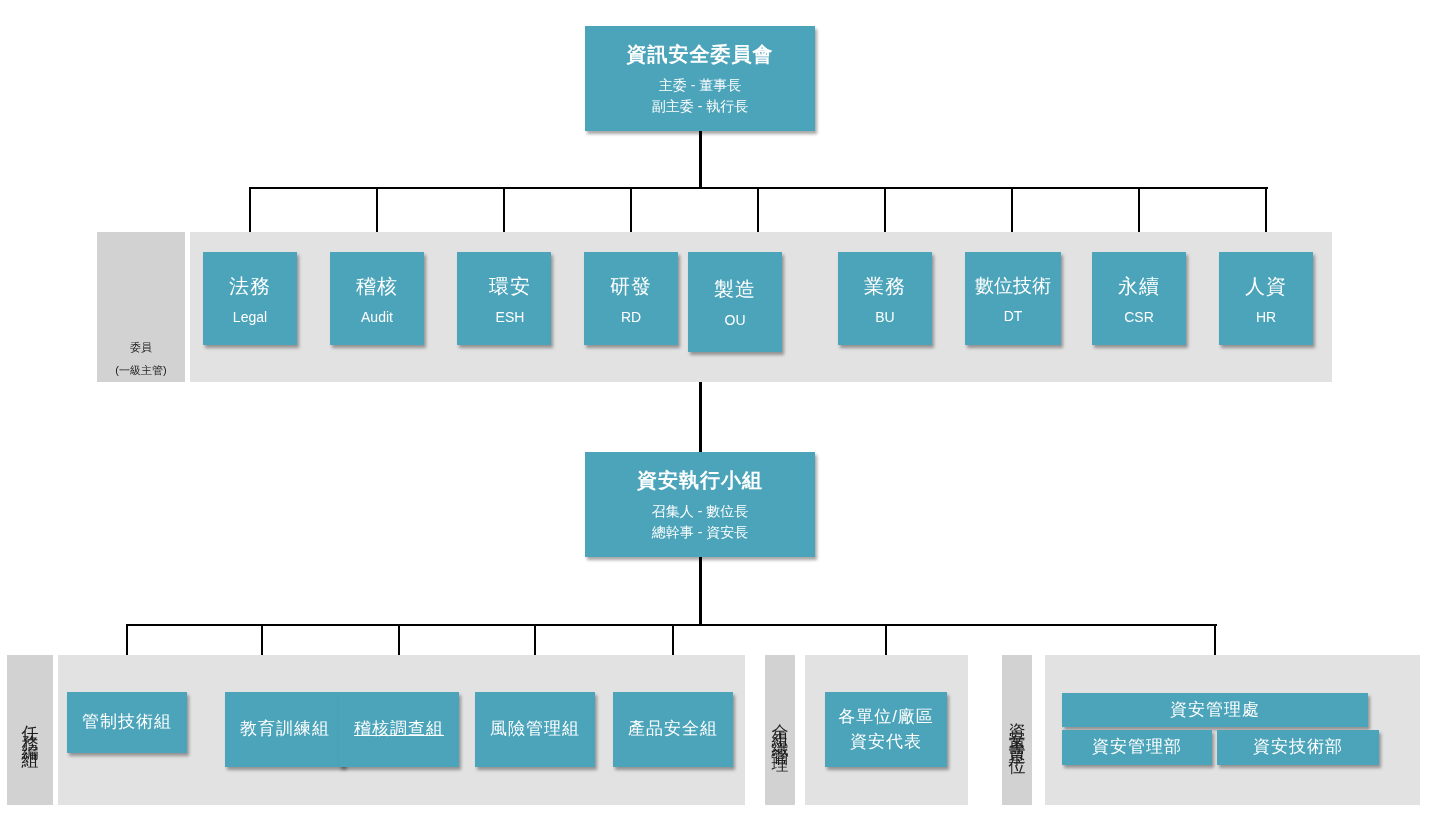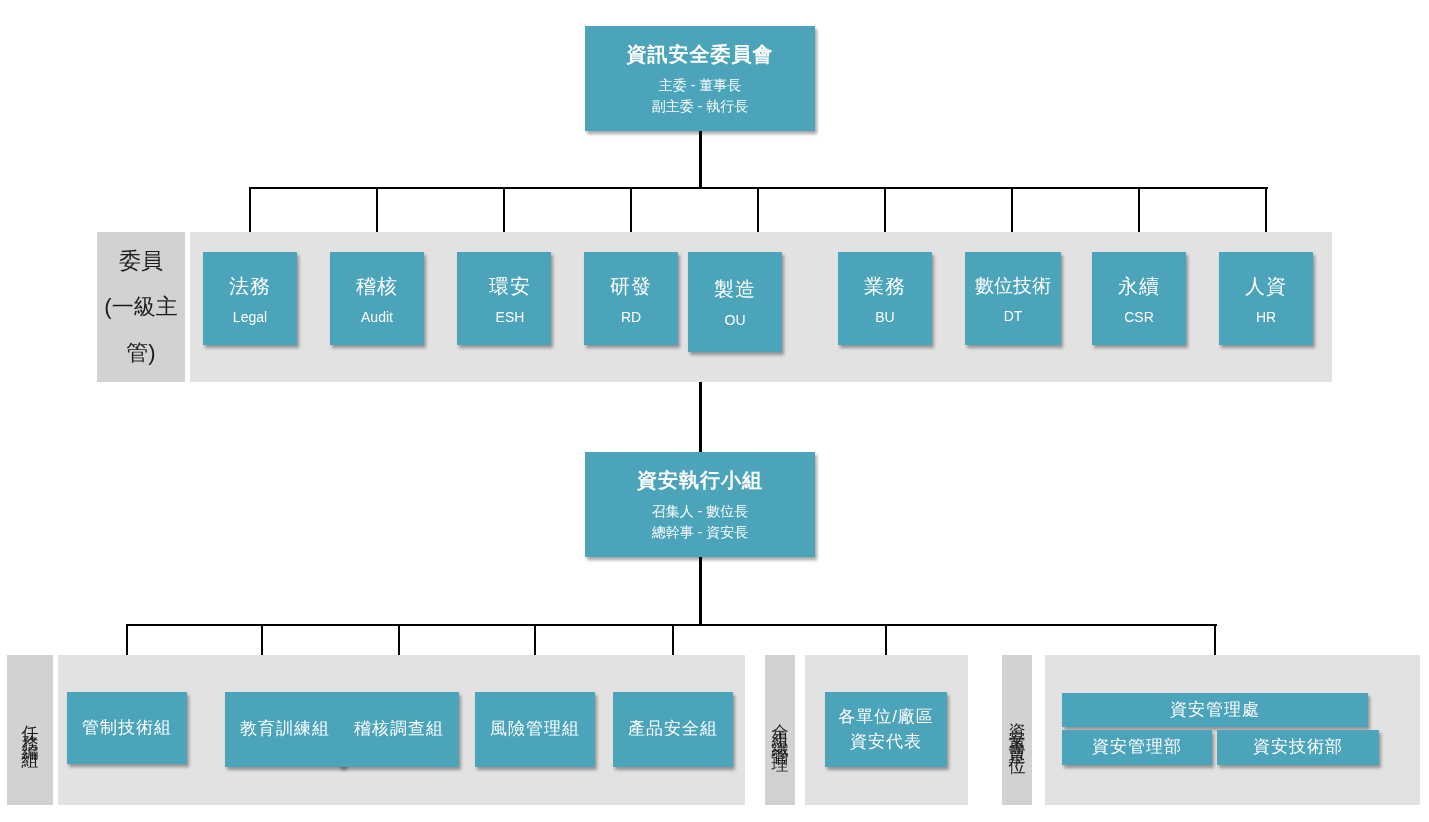--- a/index.html
+++ b/index.html
@@ -23,21 +23,21 @@
   }
   .label-plate {
     position: absolute;
     background: #d2d2d2;
     display: flex;
     align-items: center;
     justify-content: center;
     text-align: center;
     color: #1b1b1b;
   }
-  .label-plate.horiz { font-size: 22px; line-height: 2.1; }
+  .label-plate.horiz { font-size: 11px; line-height: 2.1; align-items: flex-end; }
   .label-plate.vert {
     writing-mode: vertical-lr;
     text-orientation: upright;
     letter-spacing: 9px;
     font-size: 17px;
   }
 
   
   .node {
     position: absolute;
@@ -147,27 +147,27 @@
     <div class="title">資安執行小組</div>
     <div class="sub">
       <div>召集人 - 數位長</div>
       <div>總幹事 - 資安長</div>
     </div>
   </div>
 
   <div class="label-plate vert" style="left:7px; top:655px; width:46px; height:150px;">任務編組</div>
   <div class="band" style="left:58px; top:655px; width:687px; height:150px;"></div>
 
-  <div class="node" style="left:67px; top:692px; width:120px; height:72px;">
+  <div class="node" style="left:67px; top:692px; width:120px; height:61px;">
     <div class="small">管制技術組</div>
   </div>
   <div class="node" style="left:202px; top:692px; width:120px; height:75px;margin-left:23px;">
     <div class="small">教育訓練組</div>
   </div>
-  <div class="node" style="left:339px; top:692px; width:120px; height:75px;">
+  <div class="node" style="left:339px; top:692px; width:120px; height:75px;text-decoration:underline;">
     <div class="small">稽核調查組</div>
   </div>
   <div class="node" style="left:475px; top:692px; width:120px; height:75px;">
     <div class="small">風險管理組</div>
   </div>
   <div class="node" style="left:613px; top:692px; width:120px; height:75px;">
     <div class="small">產品安全組</div>
   </div>
 
   <div class="label-plate vert" style="left:765px; top:655px; width:30px; height:150px; letter-spacing:8px;">全組織管理</div>

